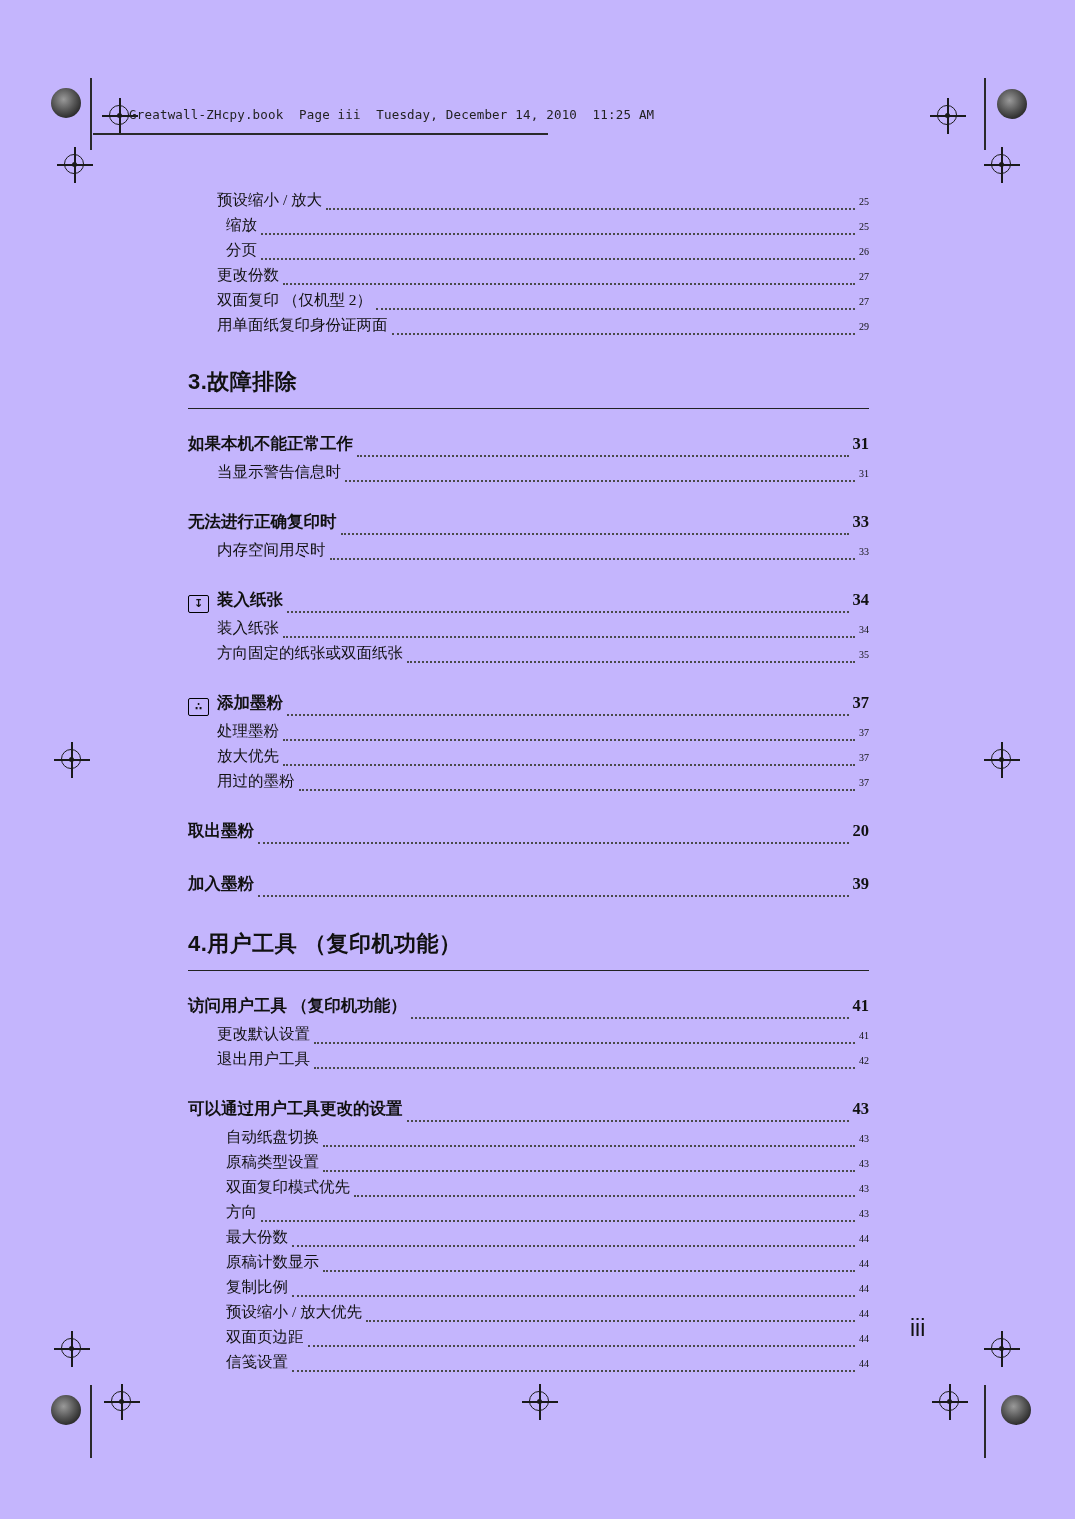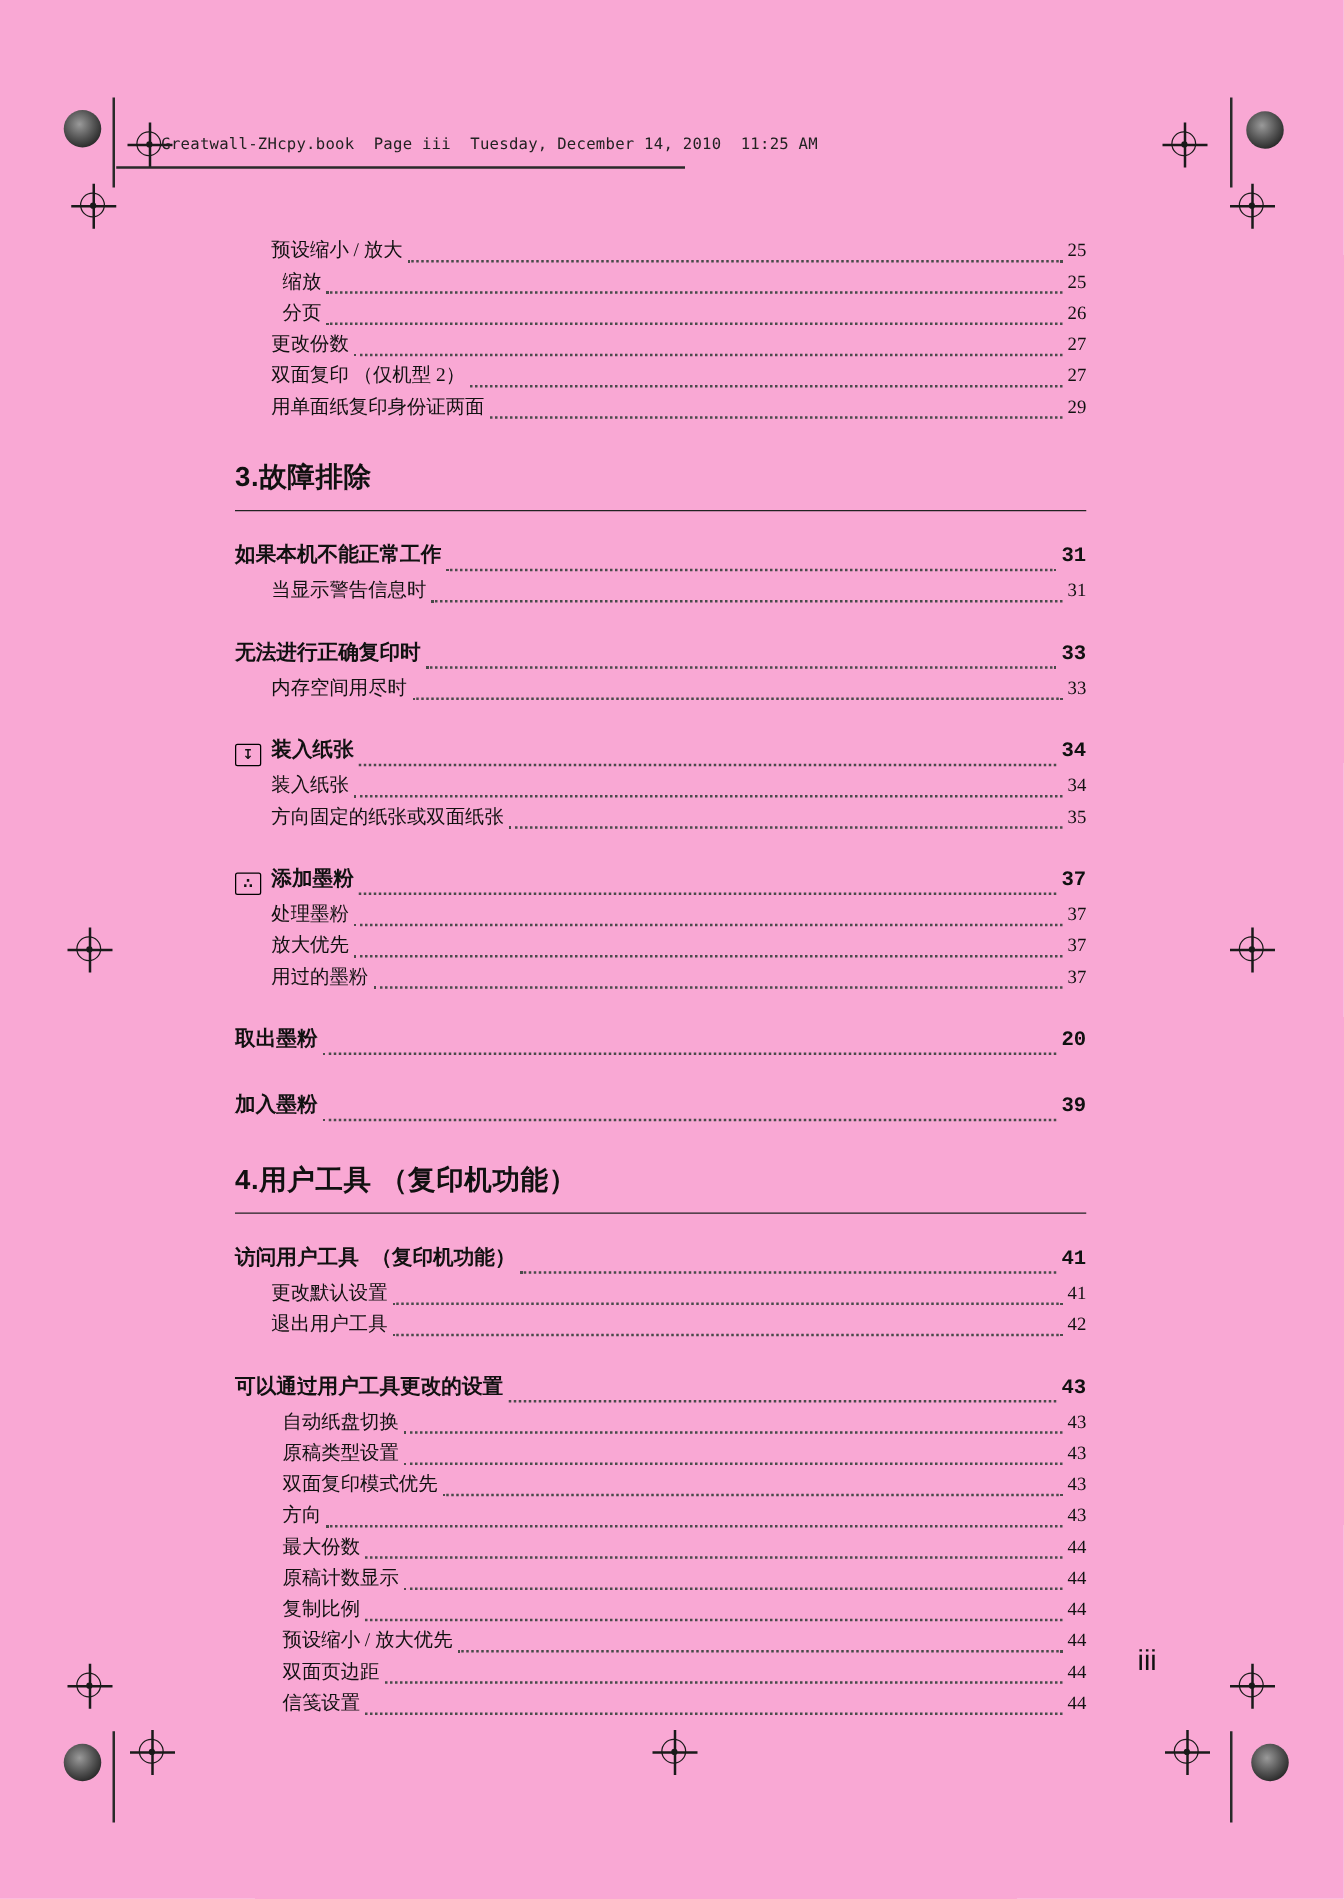--- a/index.html
+++ b/index.html
@@ -1,21 +1,21 @@
 <!DOCTYPE html>
 <html><head>
 <meta charset="utf-8">
 <style>
   *{margin:0;padding:0;box-sizing:border-box}
   html,body{background:#ffffff}
   body{
     width:1075px;height:1519px;position:relative;overflow:hidden;
     font-family:"Liberation Serif","DejaVu Serif",serif;color:#111;
   }
-  .sheet{position:absolute;inset:0;background:#f9a8d4}
+  .sheet{position:absolute;inset:0;background:#c4b5fd}
 
   
   .cross{position:absolute;width:36px;height:36px}
   .cross::before{content:"";position:absolute;left:0;right:0;top:17px;height:1.6px;background:#1a1a1a}
   .cross::after{content:"";position:absolute;top:0;bottom:0;left:17px;width:1.6px;background:#1a1a1a}
   .cross .ring{position:absolute;left:7px;top:7px;width:20px;height:20px;border:1.6px solid #1a1a1a;border-radius:50%}
   .cross .cdot{position:absolute;left:15px;top:15px;width:5px;height:5px;background:#1a1a1a;border-radius:50%}
   .fcircle{position:absolute;width:30px;height:30px;border-radius:50%;
     background:radial-gradient(circle at 42% 38%, #9a9a9a 0%, #555 45%, #1c1c1c 85%)}
   .vline{position:absolute;width:1.5px;background:#2a2a2a}
@@ -35,24 +35,24 @@
   .row .ticon{
     display:inline-flex;align-items:center;justify-content:center;
     width:21px;height:18px;border:1.8px solid #000;border-radius:2px;
     margin-right:8px;align-self:center;
     font-family:"DejaVu Sans","Liberation Sans",sans-serif;font-size:11px;font-weight:700;line-height:1;
   }
   .ticon.load-paper-icon::after{content:"↧"}
   .ticon.add-toner-icon::after{content:"∴"}
   .row .label{white-space:nowrap}
   .row .leader{flex:1;border-bottom:2px dotted #4a4a4a;margin:0 4px;align-self:flex-end;margin-bottom:5px;min-width:18px}
-  .row .pg{font-size:15px;white-space:nowrap}
+  .row .pg{font-size:10px;white-space:nowrap}
   .row.lvl2{padding-left:29px}
   .row.lvl3{padding-left:38px}
-  .row.bold{font-family:Liberation Mono, monospace;font-weight:700;font-size:16.5px;height:29px;margin-top:24px}
+  .row.bold{font-family:Liberation Serif, serif;font-weight:700;font-size:16.5px;height:29px;margin-top:24px}
   .row.bold .pg{font-size:16.5px;font-weight:700}
   .row.bold .leader{border-bottom-width:2px}
 
   .sec{margin-top:27px}
   .sec-title{
     font-family:"Liberation Sans","DejaVu Sans",sans-serif;font-weight:700;
     font-size:22px;letter-spacing:.5px;color:#111;
     padding-bottom:11px;border-bottom:1.6px solid #222;margin-bottom:12px;
   }
 

